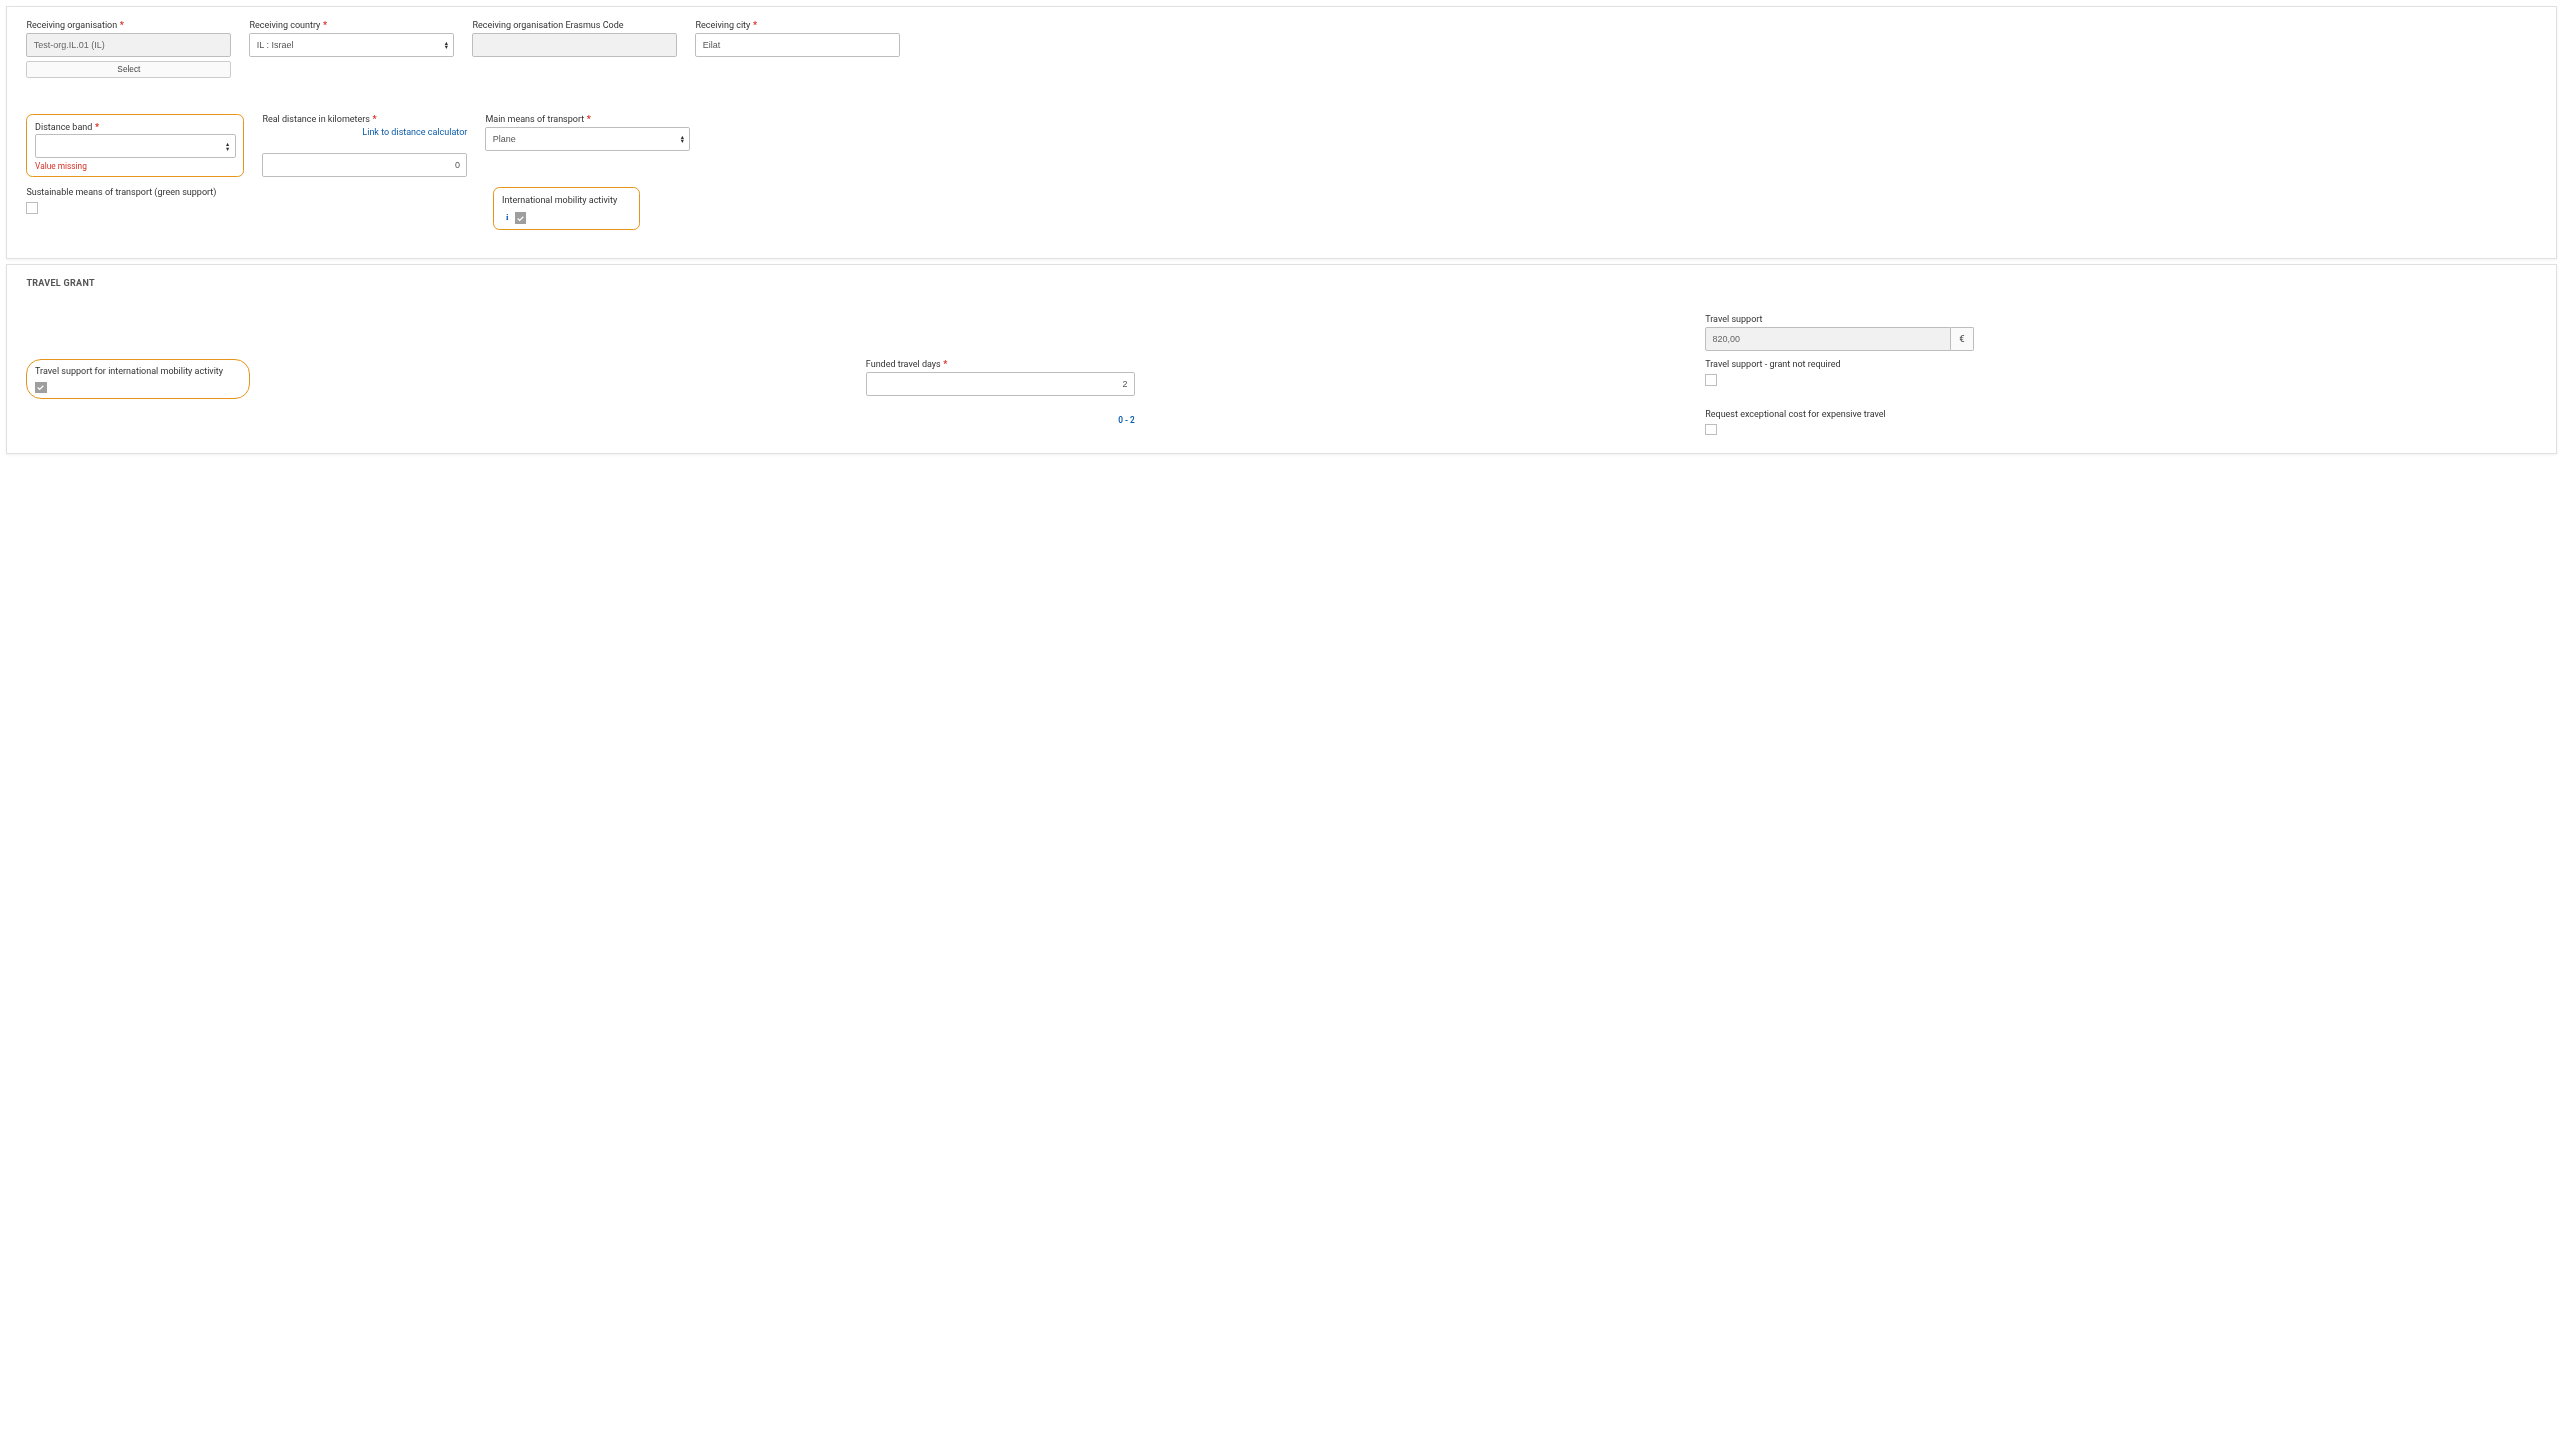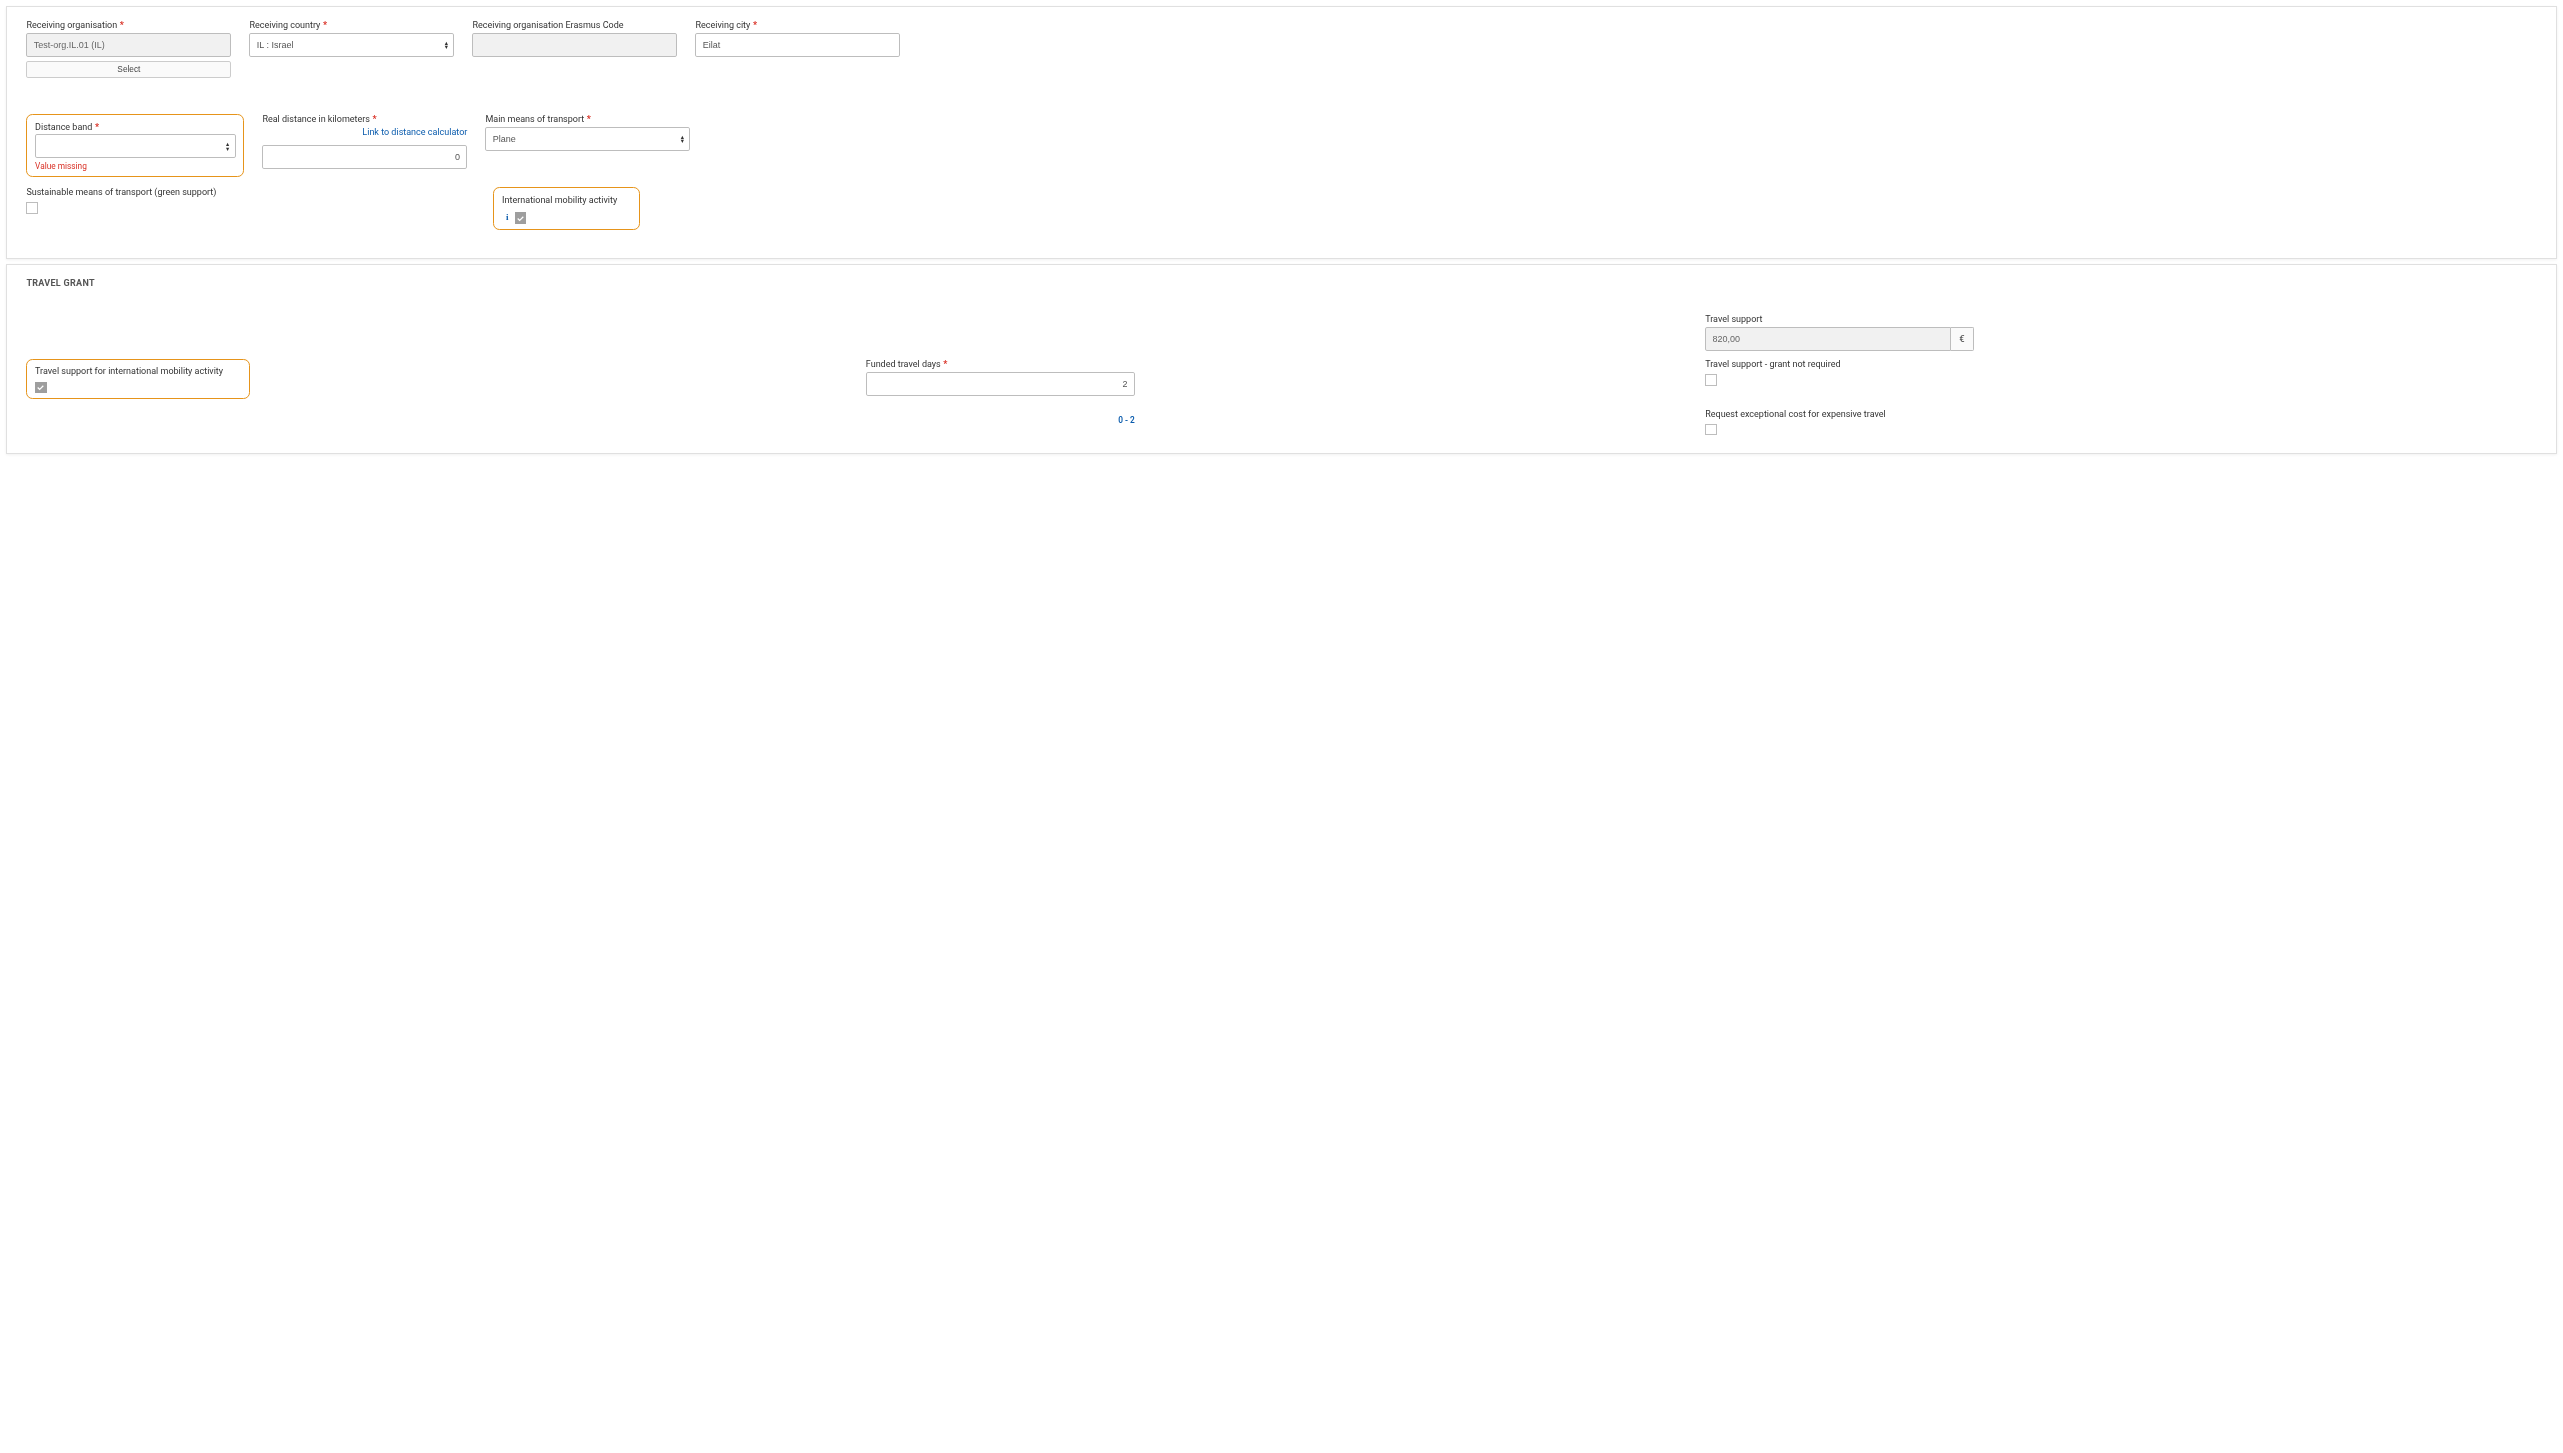--- a/index.html
+++ b/index.html
@@ -89,21 +89,21 @@
   }
   .highlight-box {
     border: 1.9px solid #e6941a;
     border-radius: 6.4px;
     padding: 6.4px 7.7px 5.1px 7.7px;
   }
   .link {
     color: #0b5cad;
     font-size: 9px;
     text-decoration: none;
-    margin-bottom: 8px;
+    margin-bottom: 16px;
     align-self: flex-end;
     cursor: pointer;
   }
   .num-right { text-align: right; }
   .checkbox {
     width: 11.5px;
     height: 11.5px;
     border: 0.6px solid #bdbdbd;
     background: #fff;
     display: inline-flex;
@@ -168,21 +168,21 @@
     font-size: 9.6px;
     color: #333;
   }
   .range-hint {
     font-size: 8.3px;
     color: #0b5cad;
     font-weight: 600;
     margin-top: 19px;
     align-self: flex-end;
   }
-  .field.no-grow { flex: 0 0 auto; }
+  .field.no-grow { flex: 0 0 auto; border-radius: 15px; }
 </style>
 </head>
 <body>
 
 <div class="panel">
 
   <div class="row">
     <div class="field w320">
       <div class="label">
         <span>Receiving organisation</span>

